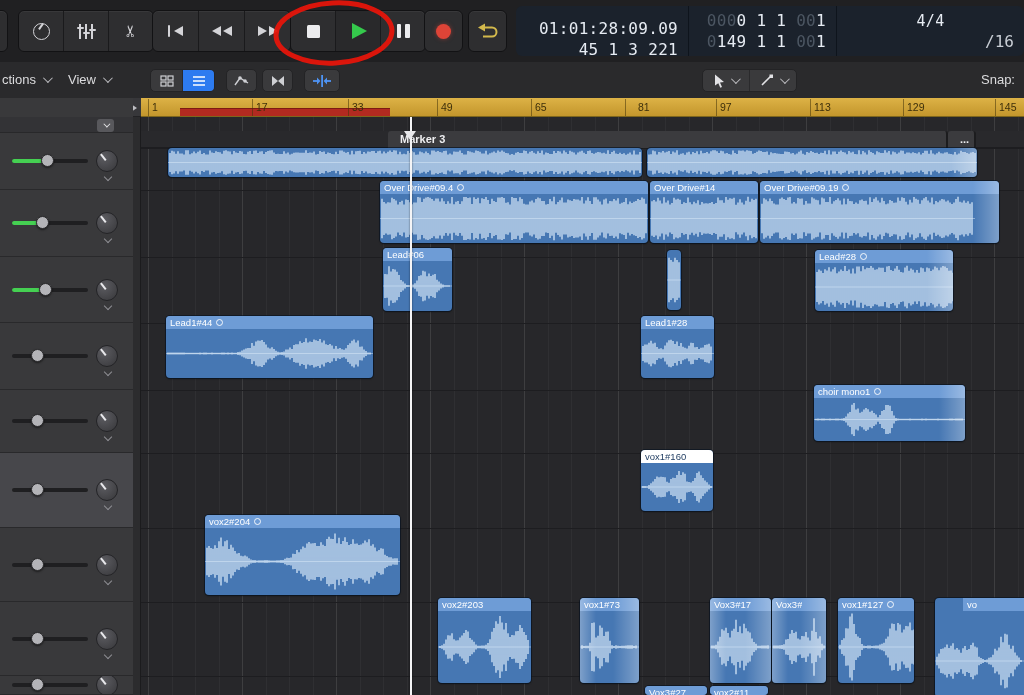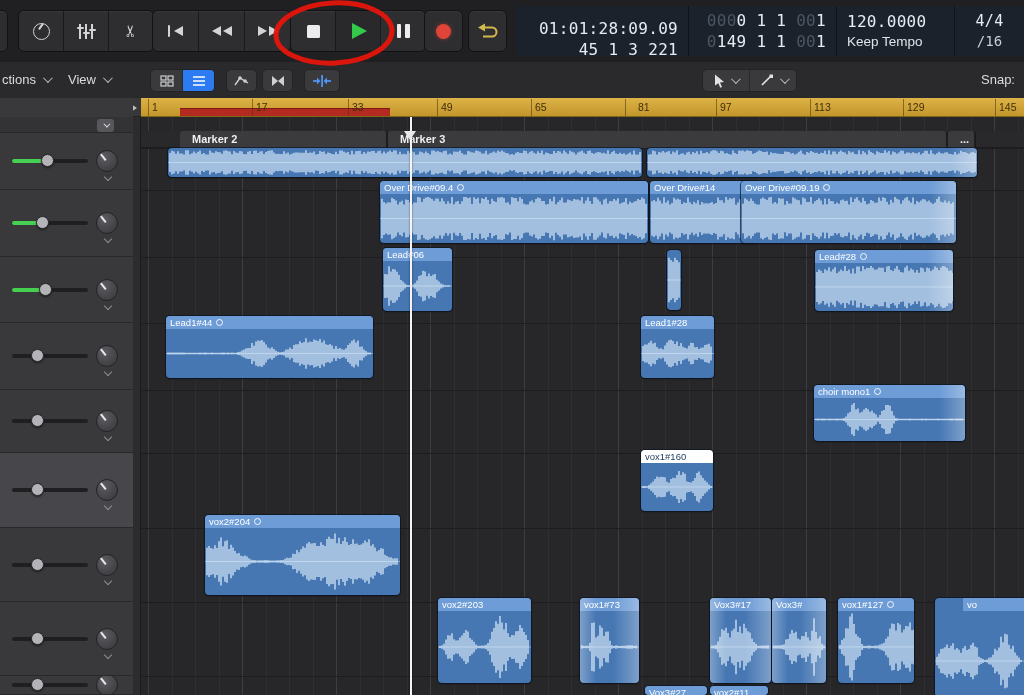--- a/index.html
+++ b/index.html
@@ -33,21 +33,21 @@
   .lcd-sec:first-child{border-left:none;margin-top:16px;}
   .lcd-line{font-size:16px;line-height:21px;text-align:right;white-space:pre;letter-spacing:.3px;}
   .dim{color:#4c5662;}
   #lcd-time{width:172px;}
   #lcd-loc{width:148px;}
   #lcd-tempo{width:118px;}
   #lcd-tempo .lcd-line{text-align:left;}
   #lcd-mode{font-family:"Liberation Sans",sans-serif;font-size:13.5px;color:#dfe4ea;line-height:20px;text-align:left;}
   #lcd-sig{flex:1;}
   #lcd-sig .lcd-line{text-align:center;font-size:15px;}
-  #lcd-div{font-size:14px;color:#c9ced5;text-align:center;line-height:19px;}
+  #lcd-div{font-size:16px;color:#c9ced5;text-align:right;line-height:19px;}
 
   
   #toolbar2{position:absolute;left:0;top:62px;width:1024px;height:36px;background:#2a2a2c;border-bottom:1px solid #161618;}
   .menu-label{position:absolute;top:10px;display:flex;align-items:center;gap:7px;font-size:13px;color:#dcdcde;}
   .caret{width:6px;height:6px;border-right:1.6px solid #b9b9bd;border-bottom:1.6px solid #b9b9bd;transform:rotate(45deg) translateY(-2px);}
   .t2group{position:absolute;top:7px;height:23px;display:flex;background:#3a3a3c;border-radius:5px;border:1px solid #232325;box-sizing:border-box;overflow:hidden;}
   .t2btn{width:31px;height:100%;display:flex;align-items:center;justify-content:center;border-left:1px solid #2a2a2c;}
   .t2btn:first-child{border-left:none;}
   .t2sel{background:#2d7bf0;}
   .t2single{position:absolute;top:7px;height:23px;display:flex;align-items:center;justify-content:center;background:#3a3a3c;border-radius:5px;border:1px solid #232325;box-sizing:border-box;}
@@ -180,24 +180,20 @@
 
     <div id="lcd">
       <div class="lcd-sec" id="lcd-time">
         <div class="lcd-line">01:01:28:09.09</div>
         <div class="lcd-line">45 1 3 221</div>
       </div>
       <div class="lcd-sec" id="lcd-loc">
         <div class="lcd-line" id="loc-top"><span class="dim">000</span><span>0 1 1</span><span class="dim"> 00</span><span>1</span></div>
         <div class="lcd-line" id="loc-bottom"><span class="dim">0</span><span>149 1 1</span><span class="dim"> 00</span><span>1</span></div>
       </div>
-      <div class="lcd-sec" id="lcd-tempo">
-        <div class="lcd-line">120.0000</div>
-        <div id="lcd-mode">Keep Tempo</div>
-      </div>
       <div class="lcd-sec" id="lcd-sig">
         <div class="lcd-line">4/4</div>
         <div id="lcd-div">/16</div>
       </div>
     </div>
   </div>
 
   <div id="toolbar2">
     <div class="menu-label" style="left:2px;">
       <span>ctions</span>
@@ -379,21 +375,20 @@
           <div class="ktick"></div>
         </div>
       </div>
     </div>
 
   <div id="arrange">
     <div id="gutter"></div>
     <div id="markerbase"></div>
     <div id="playhead" style="left: 277px;"></div>
     <div id="playhead-handle" style="left: 271px;"></div>
-  <div class="marker" style="left: 47px; width: 208px;">Marker 2</div>
       <div class="marker" style="left: 255px; width: 560px;">Marker 3</div>
       <div class="marker" style="left: 815px; width: 28px;">...</div>
       <div class="laneline" style="top: 31px;"></div>
       <div class="laneline" style="top: 73px;"></div>
       <div class="laneline" style="top: 140px;"></div>
       <div class="laneline" style="top: 206px;"></div>
       <div class="laneline" style="top: 273px;"></div>
       <div class="laneline" style="top: 336px;"></div>
       <div class="laneline" style="top: 411px;"></div>
       <div class="laneline" style="top: 485px;"></div>
@@ -423,21 +418,21 @@
       </div>
       <div class="region" style="left: 517px; top: 64px; width: 108px; height: 62px;">
         <div class="rhead">
           <span>Over Drive#14</span>
         </div>
         <svg class="rwave" width="108" height="49" viewBox="0 0 108 49" style="height: 49px;">
           <path d="M2 7.2L2 41.8M4 6.1L4 42.9M6 7.5L6 41.5M8 3.7L8 45.3M10 6.4L10 42.6M12 9.4L12 39.6M14 3.2L14 45.8M16 8.5L16 40.5M18 6.6L18 42.4M20 10.4L20 38.6M22 9.1L22 39.9M24 3.8L24 45.2M26 5.6L26 43.4M28 4.7L28 44.3M30 5.7L30 43.3M32 9.9L32 39.1M34 8.2L34 40.8M36 9.0L36 40.0M38 3.6L38 45.4M40 8.2L40 40.8M42 10.3L42 38.7M44 7.7L44 41.3M46 9.3L46 39.7M48 6.2L48 42.8M50 10.7L50 38.3M52 8.1L52 40.9M54 9.6L54 39.4M56 9.2L56 39.8M58 9.5L58 39.5M60 8.9L60 40.1M62 7.9L62 41.1M64 9.9L64 39.1M66 8.9L66 40.1M68 3.5L68 45.5M70 6.2L70 42.8M72 6.3L72 42.7M74 8.8L74 40.2M76 2.9L76 46.1M78 5.7L78 43.3M80 4.3L80 44.7M82 4.8L82 44.2M84 3.8L84 45.2M86 10.7L86 38.3M88 8.4L88 40.6M90 5.2L90 43.8M92 8.6L92 40.4M94 10.6L94 38.4M96 6.7L96 42.3M98 2.8L98 46.2M100 7.8L100 41.2M102 4.8L102 44.2M104 5.9L104 43.1M106 4.8L106 44.2" stroke="rgba(226,240,253,0.92)" stroke-width="1.3"></path>
           <path d="M0 24.5H108" stroke="rgba(226,240,253,0.45)" stroke-width="1"></path>
         </svg>
       </div>
-      <div class="region" style="left: 608px; top: 64px; width: 215px; height: 62px;">
+      <div class="region" style="left: 627px; top: 64px; width: 239px; height: 62px;">
         <div class="rhead">
           <span>Over Drive#09.19</span>
           <div class="loopring"></div>
         </div>
         <svg class="rwave" width="215" height="49" viewBox="0 0 215 49" style="height: 49px;">
           <path d="M2 9.7L2 39.3M4 4.2L4 44.8M6 5.6L6 43.4M8 7.3L8 41.7M10 4.4L10 44.6M12 6.9L12 42.1M14 9.5L14 39.5M16 10.6L16 38.4M18 10.5L18 38.5M20 4.8L20 44.2M22 3.4L22 45.6M24 5.0L24 44.0M26 5.9L26 43.1M28 3.6L28 45.4M30 3.0L30 46.0M32 9.5L32 39.5M34 7.9L34 41.1M36 9.4L36 39.6M38 4.1L38 44.9M40 4.8L40 44.2M42 4.6L42 44.4M44 10.7L44 38.3M46 7.0L46 42.0M48 9.4L48 39.6M50 9.6L50 39.4M52 3.3L52 45.7M54 4.4L54 44.6M56 5.7L56 43.3M58 6.3L58 42.7M60 10.4L60 38.6M62 3.5L62 45.5M64 4.6L64 44.4M66 7.9L66 41.1M68 7.9L68 41.1M70 2.9L70 46.1M72 9.7L72 39.3M74 7.3L74 41.7M76 6.0L76 43.0M78 4.3L78 44.7M80 6.6L80 42.4M82 10.4L82 38.6M84 4.5L84 44.5M86 10.3L86 38.7M88 4.8L88 44.2M90 7.0L90 42.0M92 7.2L92 41.8M94 9.9L94 39.1M96 8.4L96 40.6M98 9.8L98 39.2M100 6.3L100 42.7M102 5.4L102 43.6M104 6.9L104 42.1M106 6.7L106 42.3M108 10.6L108 38.4M110 3.2L110 45.8M112 7.9L112 41.1M114 4.7L114 44.3M116 3.2L116 45.8M118 6.4L118 42.6M120 8.4L120 40.6M122 3.7L122 45.3M124 6.9L124 42.1M126 10.3L126 38.7M128 9.4L128 39.6M130 6.1L130 42.9M132 7.1L132 41.9M134 8.8L134 40.2M136 8.6L136 40.4M138 3.5L138 45.5M140 6.7L140 42.3M142 3.2L142 45.8M144 4.1L144 44.9M146 7.7L146 41.3M148 10.4L148 38.6M150 5.7L150 43.3M152 8.5L152 40.5M154 3.0L154 46.0M156 4.8L156 44.2M158 5.8L158 43.2M160 9.7L160 39.3M162 6.2L162 42.8M164 4.2L164 44.8M166 2.9L166 46.1M168 6.5L168 42.5M170 8.4L170 40.6M172 3.6L172 45.4M174 10.3L174 38.7M176 7.1L176 41.9M178 8.3L178 40.7M180 6.4L180 42.6M182 4.9L182 44.1M184 5.6L184 43.4M186 7.4L186 41.6M188 6.5L188 42.5M190 8.4L190 40.6M192 10.0L192 39.0M194 8.5L194 40.5M196 5.1L196 43.9M198 2.8L198 46.2M200 7.7L200 41.3M202 8.5L202 40.5M204 6.5L204 42.5M206 8.7L206 40.3M208 7.3L208 41.7M210 9.8L210 39.2M212 8.2L212 40.8" stroke="rgba(226,240,253,0.92)" stroke-width="1.3"></path>
           <path d="M0 24.5H215" stroke="rgba(226,240,253,0.45)" stroke-width="1"></path>
         </svg>
         <div class="fadeR"></div>
       </div>

